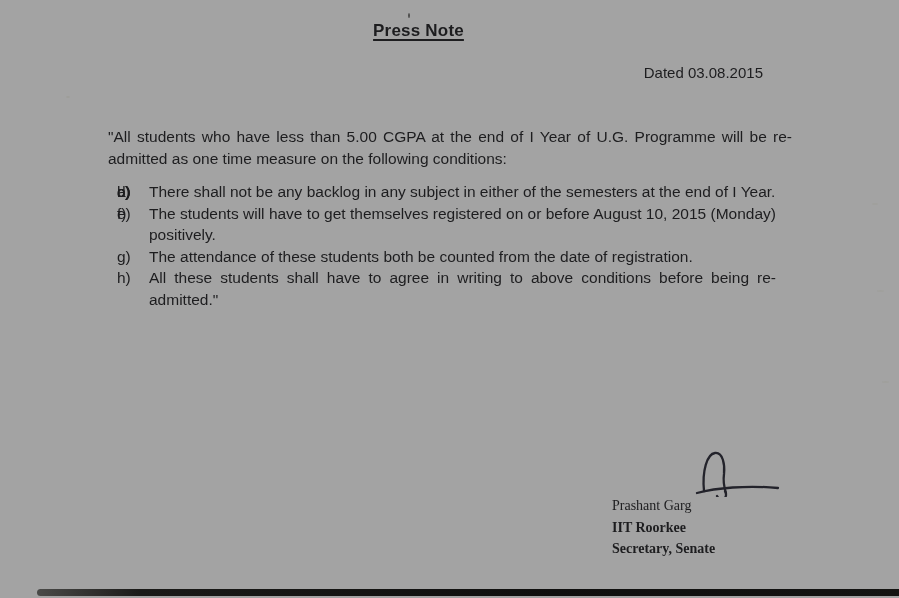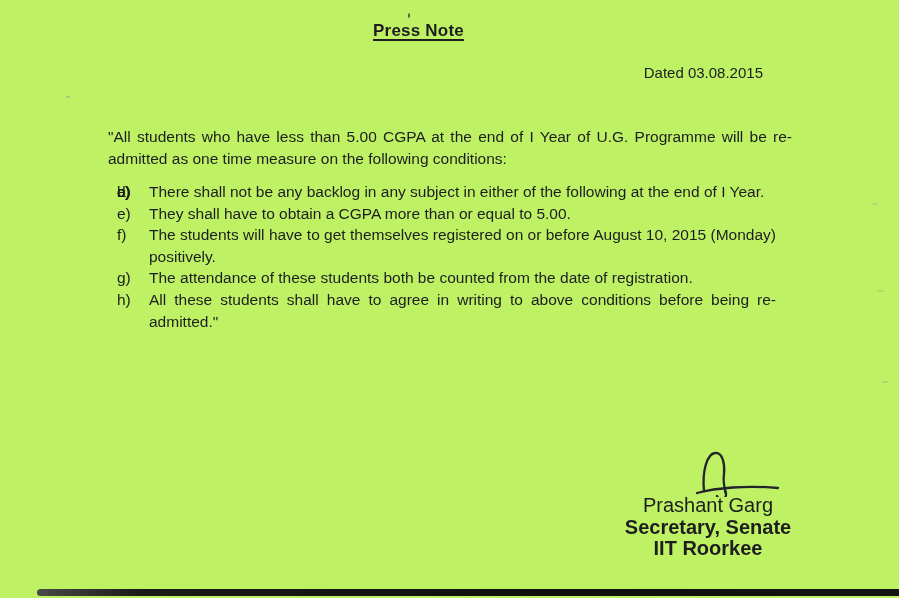--- a/index.html
+++ b/index.html
@@ -5,21 +5,21 @@
   * { margin: 0; padding: 0; box-sizing: border-box; }
   html, body { width: 899px; height: 598px; }
   body {
     font-family: "Liberation Sans", "DejaVu Sans", sans-serif;
     background: #e8e8e6;
   }
   .page {
     position: relative;
     width: 899px;
     height: 598px;
-    background: #bef264;
+    background: #a3a3a3;
     overflow: hidden;
     color: #1d1d1f;
   }
   .title {
     position: absolute;
     top: 21px;
     left: 0;
     right: 62px;
     text-align: center;
     font-size: 17px;
@@ -68,23 +68,23 @@
   .sig-svg {
     position: absolute;
     left: 694px;
     top: 447px;
   }
   .sig-block {
     position: absolute;
     left: 612px;
     top: 495px;
     width: 192px;
-    text-align: center;
-    font-size: 20px;
+    font-size: 14px;
     line-height: 21.5px;
+    font-family: Liberation Serif, serif;
   }
   .sig-block .bold { font-weight: bold; }
   .scan-edge {
     position: absolute;
     left: 37px;
     right: 0;
     bottom: 2px;
     height: 7px;
     background: linear-gradient(to right, #4a4a48, #1a1a18 12%, #0f0f0e 60%, #141412);
     border-radius: 4px 0 0 4px;
@@ -119,25 +119,24 @@
       <span class="cl">a)</span>
     </div>
     <div class="condition">
       <span class="cl">b)</span>
     </div>
     <div class="condition">
       <span class="cl">c)</span>
     </div>
     <div class="condition">
       <span class="cl">d)</span>
-      <span>There shall not be any backlog in any subject in either of the following at the end of I Year.</span>
+      <span>There shall not be any backlog in any subject in either of the semesters at the end of I Year.</span>
     </div>
     <div class="condition">
       <span class="cl">e)</span>
-      <span>They shall have to obtain a CGPA more than or equal to 5.00.</span>
     </div>
     <div class="condition">
       <span class="cl">f)</span>
       <span>The students will have to get themselves registered on or before August 10, 2015 (Monday) positively.</span>
     </div>
     <div class="condition">
       <span class="cl">g)</span>
       <span>The attendance of these students both be counted from the date of registration.</span>
     </div>
     <div class="condition">
@@ -149,22 +148,22 @@
   <svg class="sig-svg" width="88" height="50" viewBox="0 0 88 50" aria-hidden="true">
     <g fill="none" stroke="#23232b" stroke-width="2.3" stroke-linecap="round">
       <path d="M10,44 C8,24 13,7 21,6 C29,5 31,18 30,27 C29,34 30,40 32,46"></path>
       <path d="M3,46 C22,41 52,38 84,41"></path>
       <path d="M31,44 C35,52 26,55 23,49"></path>
     </g>
   </svg>
 
   <div class="sig-block">
     <div>Prashant Garg</div>
+    <div class="bold">IIT Roorkee</div>
     <div class="bold">Secretary, Senate</div>
-    <div class="bold">IIT Roorkee</div>
   </div>
 
   <span class="speck s1"></span>
   <span class="speck s2"></span>
   <span class="speck s3"></span>
   <span class="speck s4"></span>
   <span class="speck s5"></span>
 
   <div class="scan-edge"></div>
 </div>

